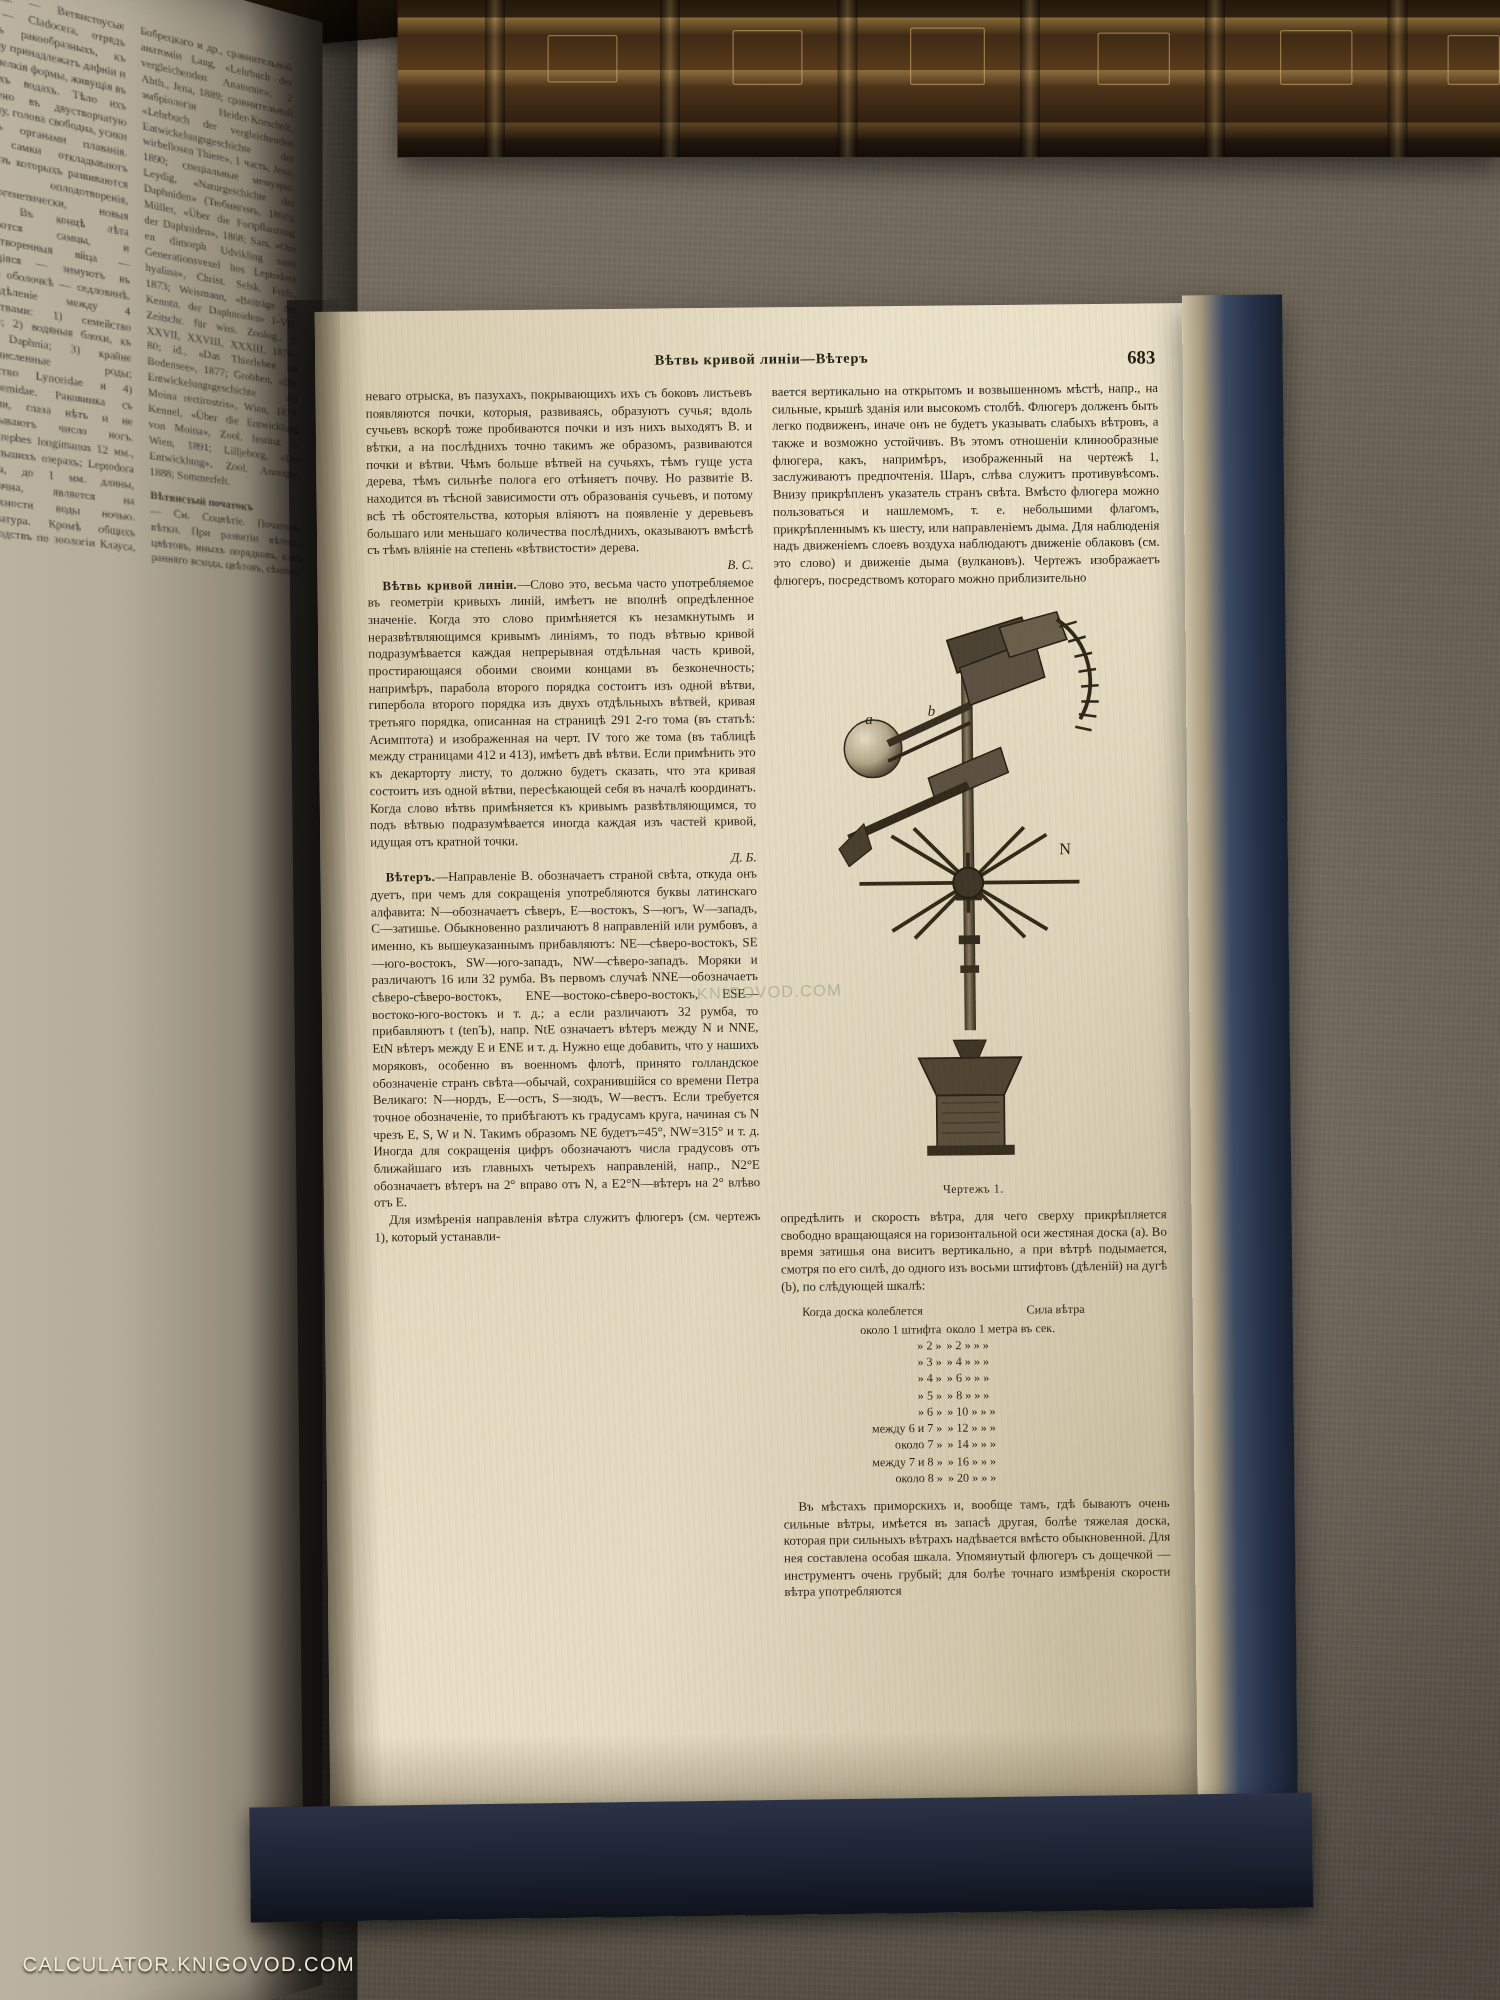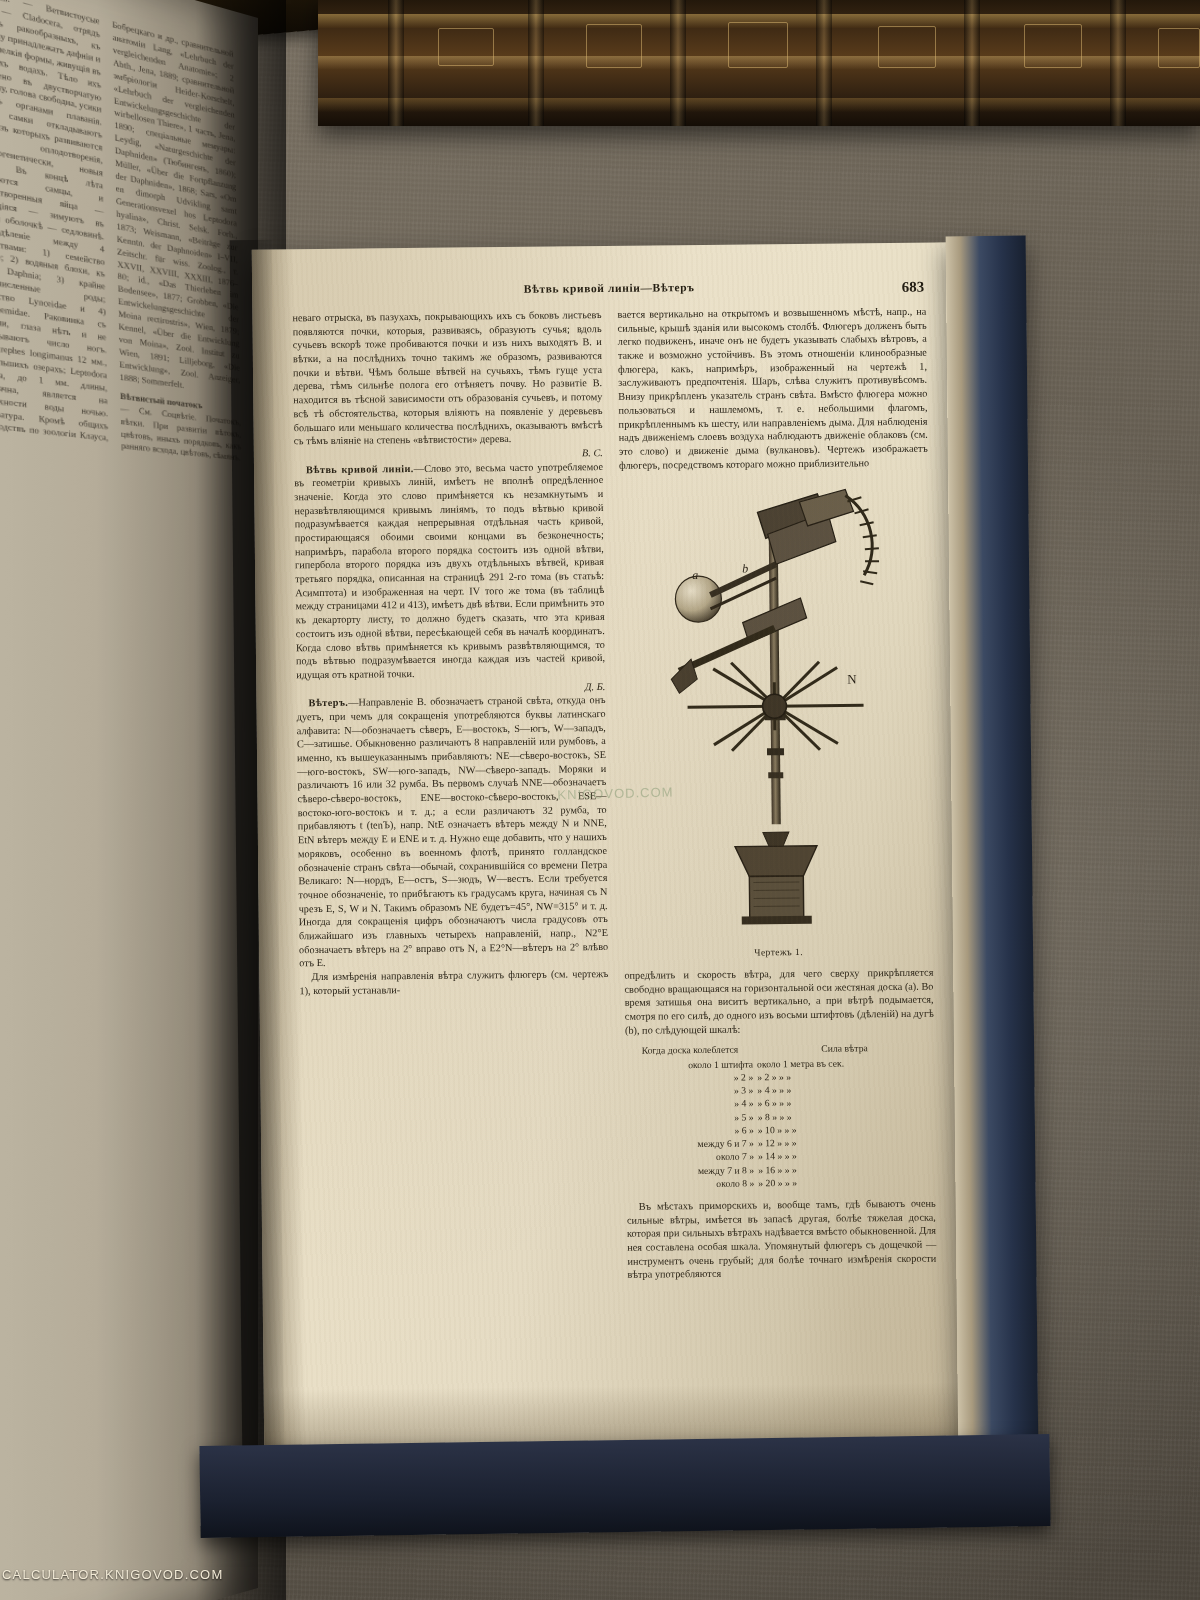--- a/index.html
+++ b/index.html
@@ -239,23 +239,23 @@
     position: absolute;
     left: 200px; top: 1440px; width: 850px; height: 92px;
     background: linear-gradient(180deg, #2b3246 0%, #1b2130 60%, #0f131c 100%);
     transform: rotate(-0.8deg);
     box-shadow: 0 8px 18px rgba(0,0,0,0.55);
   }
 
   
   #site-watermark {
     position: absolute;
-    left: 2px; bottom: 18px;
+    left: 18px; bottom: 18px;
     font-family: "Liberation Sans", sans-serif;
-    font-size: 13px;
+    font-size: 16px;
     letter-spacing: 1.2px;
     color: #f2ead6;
     text-shadow: 0 1px 2px rgba(0,0,0,0.8);
   }
 </style>
 </head>
 <body>
 
 <div id="photo">
   <div id="cloth"></div>

